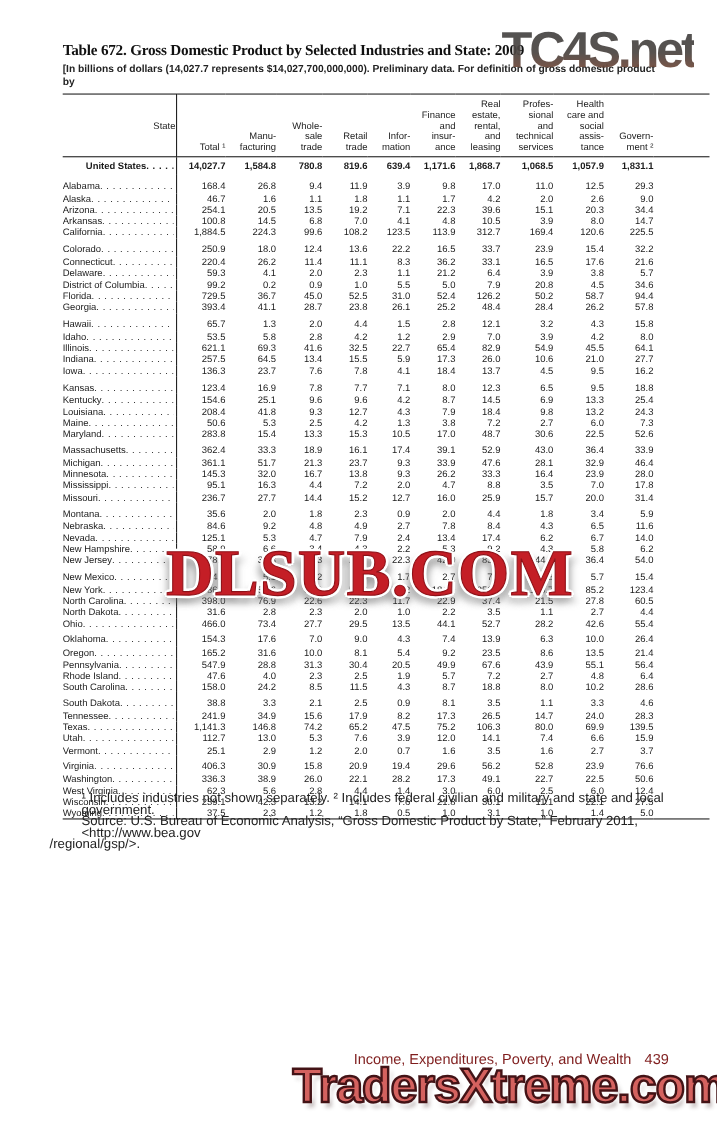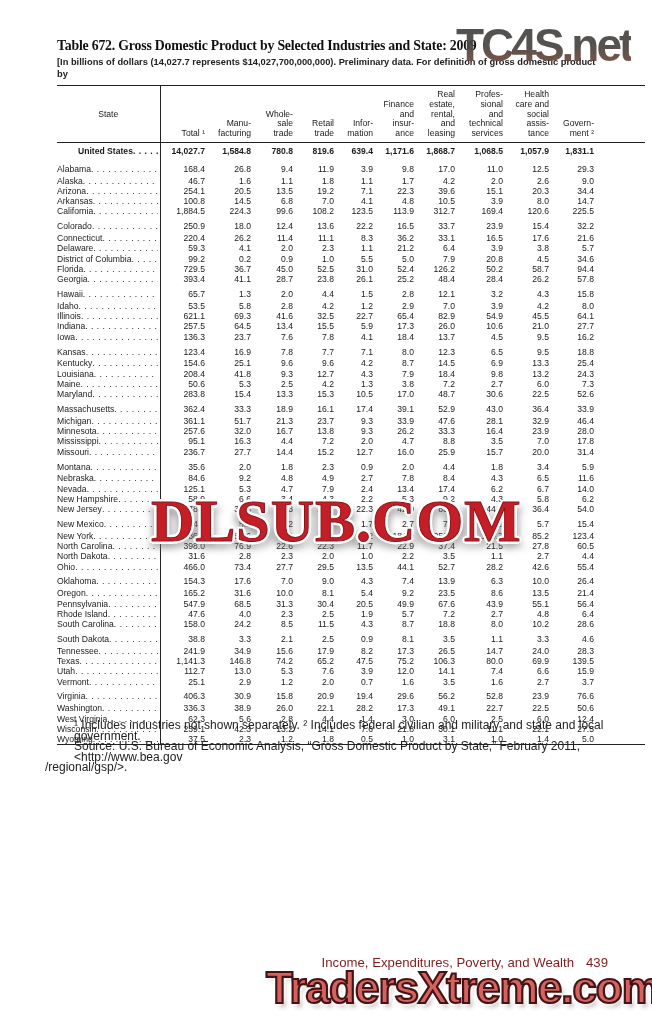--- a/index.html
+++ b/index.html
@@ -24,21 +24,21 @@
     border-collapse:collapse;table-layout:fixed;
     font-size:8.6px;color:#1a1a1a;
     border-top:1.5px solid #222;border-bottom:1.6px solid #222;
   }
   thead th{
     vertical-align:bottom;text-align:right;font-weight:normal;
     white-space:pre-line;line-height:9.8px;padding:4px 0 3px 0;
     border-bottom:1.5px solid #222;
     margin-top:13px;
   }
-  thead th.state-h{text-align:center;vertical-align:middle;border-right:1px solid #222;}
+  thead th.state-h{text-align:right;vertical-align:middle;border-right:1px solid #222;}
   tbody td{height:10.3px;line-height:10.3px;padding:0;text-align:right;}
   td.state{text-align:left;border-right:1px solid #222;padding-right:2px;}
   td.num{font-variant-numeric:tabular-nums;}
   td.spacer{border:none;}
   tbody.grp tr:first-child td{padding-top:3px;height:13.3px;}
   tbody.usb td{font-weight:bold;padding-top:2px;padding-bottom:2px;height:12.3px;}
   tbody.usb .nm{padding-left:21px;}
   .sc{display:flex;overflow:hidden;white-space:nowrap;}
   .ldr{flex:1 1 0;min-width:0;overflow:hidden;word-spacing:1px;}
   
@@ -610,21 +610,21 @@
           <td class="num">46.4</td>
           <td class="spacer"></td>
         </tr>
         <tr>
           <td class="state">
             <div class="sc">
               <span class="nm">Minnesota</span>
               <span class="ldr"> . . . . . . . . . . . . . . . . . . . . . . . . .</span>
             </div>
           </td>
-          <td class="num">257.6</td>
+          <td class="num">145.3</td>
           <td class="num">32.0</td>
           <td class="num">16.7</td>
           <td class="num">13.8</td>
           <td class="num">9.3</td>
           <td class="num">26.2</td>
           <td class="num">33.3</td>
           <td class="num">16.4</td>
           <td class="num">23.9</td>
           <td class="num">28.0</td>
           <td class="spacer"></td>
@@ -902,21 +902,21 @@
           <td class="spacer"></td>
         </tr>
         <tr>
           <td class="state">
             <div class="sc">
               <span class="nm">Pennsylvania</span>
               <span class="ldr"> . . . . . . . . . . . . . . . . . . . . . . . . .</span>
             </div>
           </td>
           <td class="num">547.9</td>
-          <td class="num">68.5</td>
+          <td class="num">28.8</td>
           <td class="num">31.3</td>
           <td class="num">30.4</td>
           <td class="num">20.5</td>
           <td class="num">49.9</td>
           <td class="num">67.6</td>
           <td class="num">43.9</td>
           <td class="num">55.1</td>
           <td class="num">56.4</td>
           <td class="spacer"></td>
         </tr>

